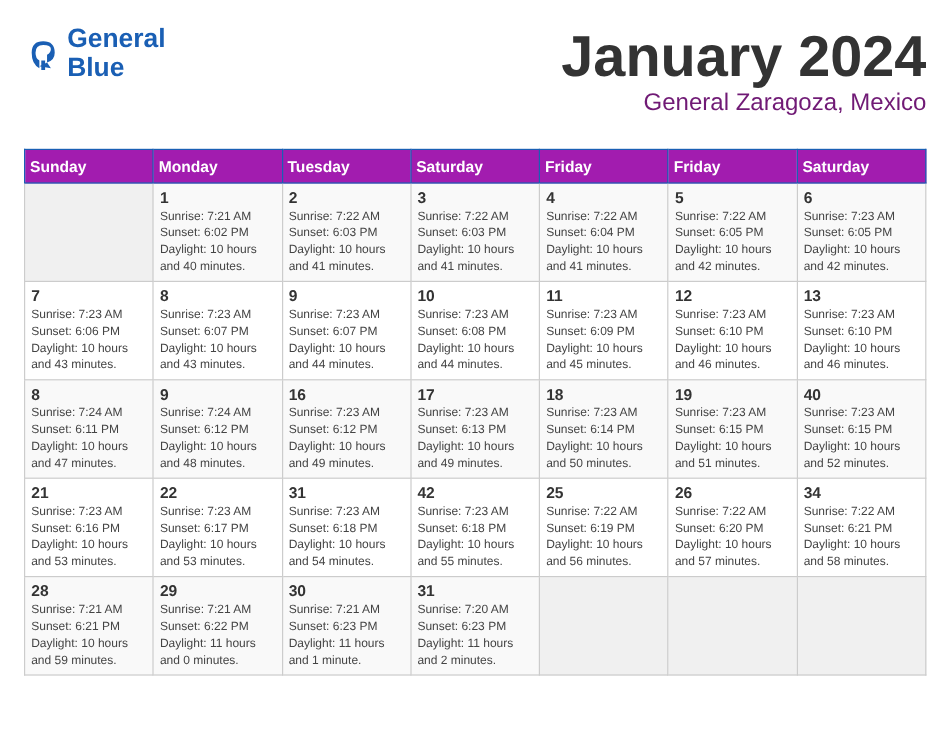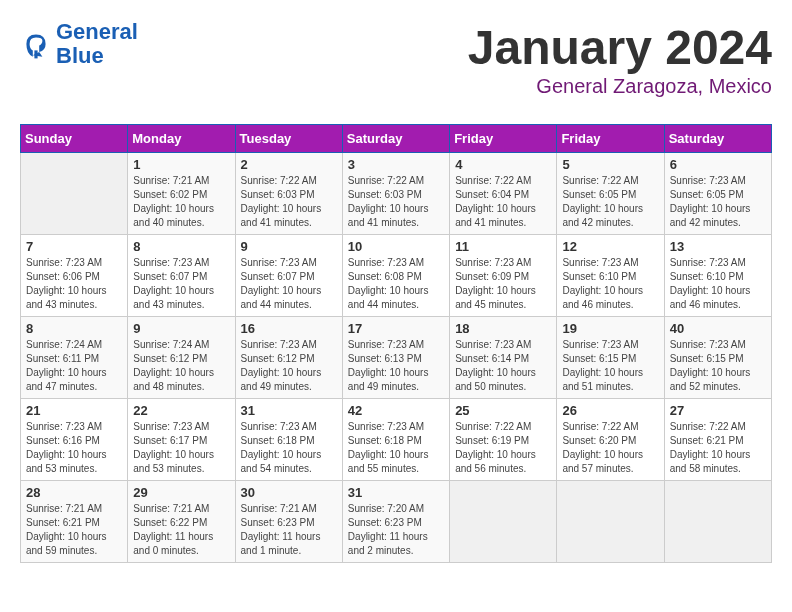--- a/index.html
+++ b/index.html
@@ -307,21 +307,21 @@
 and 56 minutes.</div>
         </td>
         <td>
           <span class="day-num">26</span>
           <div class="day-info" style="white-space: pre-line;">Sunrise: 7:22 AM
 Sunset: 6:20 PM
 Daylight: 10 hours
 and 57 minutes.</div>
         </td>
         <td>
-          <span class="day-num">27</span>
+          <span class="day-num">34</span>
           <div class="day-info" style="white-space: pre-line;">Sunrise: 7:22 AM
 Sunset: 6:21 PM
 Daylight: 10 hours
 and 58 minutes.</div>
         </td>
       </tr>
       <tr>
         <td>
           <span class="day-num">28</span>
           <div class="day-info" style="white-space: pre-line;">Sunrise: 7:21 AM

